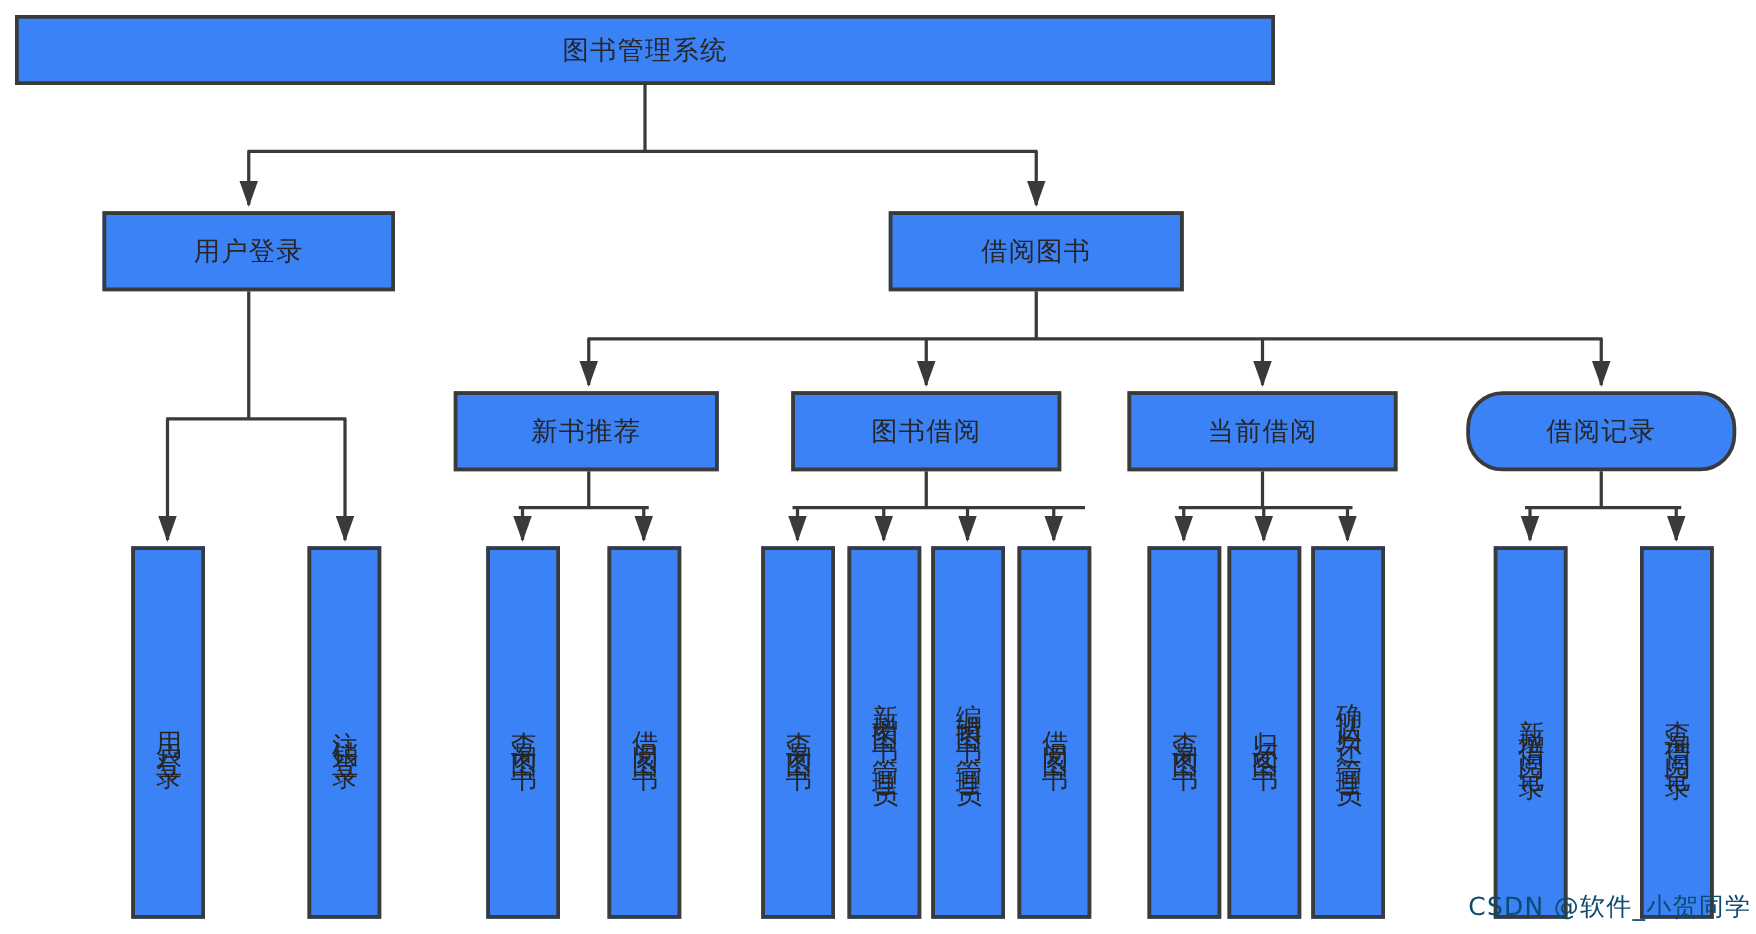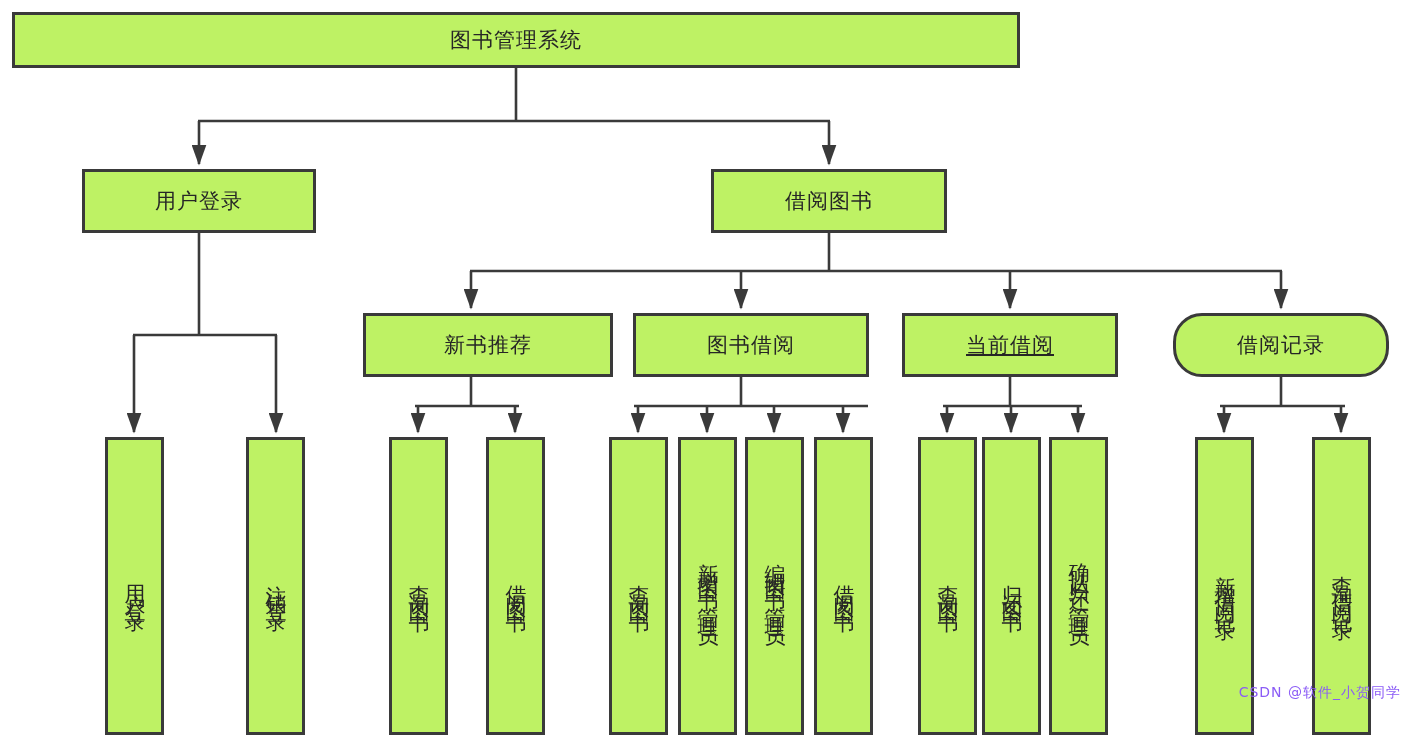--- a/index.html
+++ b/index.html
@@ -22,21 +22,21 @@
     pointer-events: none;
   }
   .wires line {
     stroke: #3a3a3a;
     stroke-width: 2.6;
   }
   .node {
     position: absolute;
     box-sizing: border-box;
     border: 3px solid #3a3a3a;
-    background: #bef264;
+    background: #3b82f6;
     display: flex;
     align-items: center;
     justify-content: center;
     color: #262626;
     font-size: 21px;
     letter-spacing: 1px;
     text-align: center;
   }
   .hnode {
     height: 64px;
@@ -48,24 +48,24 @@
   }
   .vnode .vtext {
     writing-mode: vertical-rl;
     text-orientation: mixed;
     letter-spacing: 9px;
     line-height: 1;
     white-space: nowrap;
   }
   .watermark {
     position: absolute;
-    top: 684px;
+    top: 712px;
     right: 4px;
-    font-size: 14px;
-    color: #8b5cf6;
+    font-size: 20px;
+    color: #0c4a6e;
     letter-spacing: 1px;
     z-index: 5;
     white-space: nowrap;
   }
 </style>
 </head>
 <body>
 
 <div class="stage">
 
@@ -135,27 +135,27 @@
     <span>图书管理系统</span>
   </div>
 
   <div class="node hnode" style="left:82px; top:169px; width:234px;">
     <span>用户登录</span>
   </div>
   <div class="node hnode" style="left:711px; top:169px; width:236px;">
     <span>借阅图书</span>
   </div>
 
-  <div class="node hnode" style="left:363px; top:313px; width:250px;text-align:right;">
+  <div class="node hnode" style="left:363px; top:313px; width:212px;text-align:right;">
     <span>新书推荐</span>
   </div>
-  <div class="node hnode" style="left:633px; top:313px; width:236px;">
+  <div class="node hnode" style="left:633px; top:313px; width:216px;">
     <span>图书借阅</span>
   </div>
-  <div class="node hnode" style="left:902px; top:313px; width:216px;text-decoration:underline;">
+  <div class="node hnode" style="left:902px; top:313px; width:216px;">
     <span>当前借阅</span>
   </div>
   <div class="node hnode" style="left:1173px; top:313px; width:216px;border-radius:29px;">
     <span>借阅记录</span>
   </div>
 
   <div class="node vnode" style="left:105px;">
     <span class="vtext">用户登录</span>
   </div>
   <div class="node vnode" style="left:246px;">

